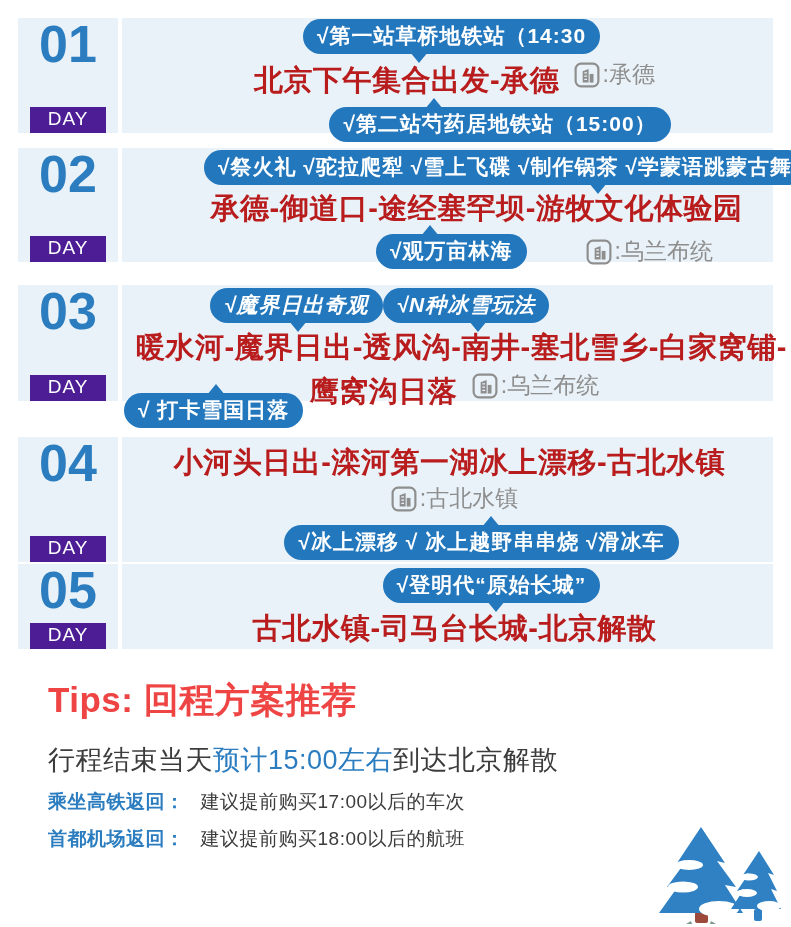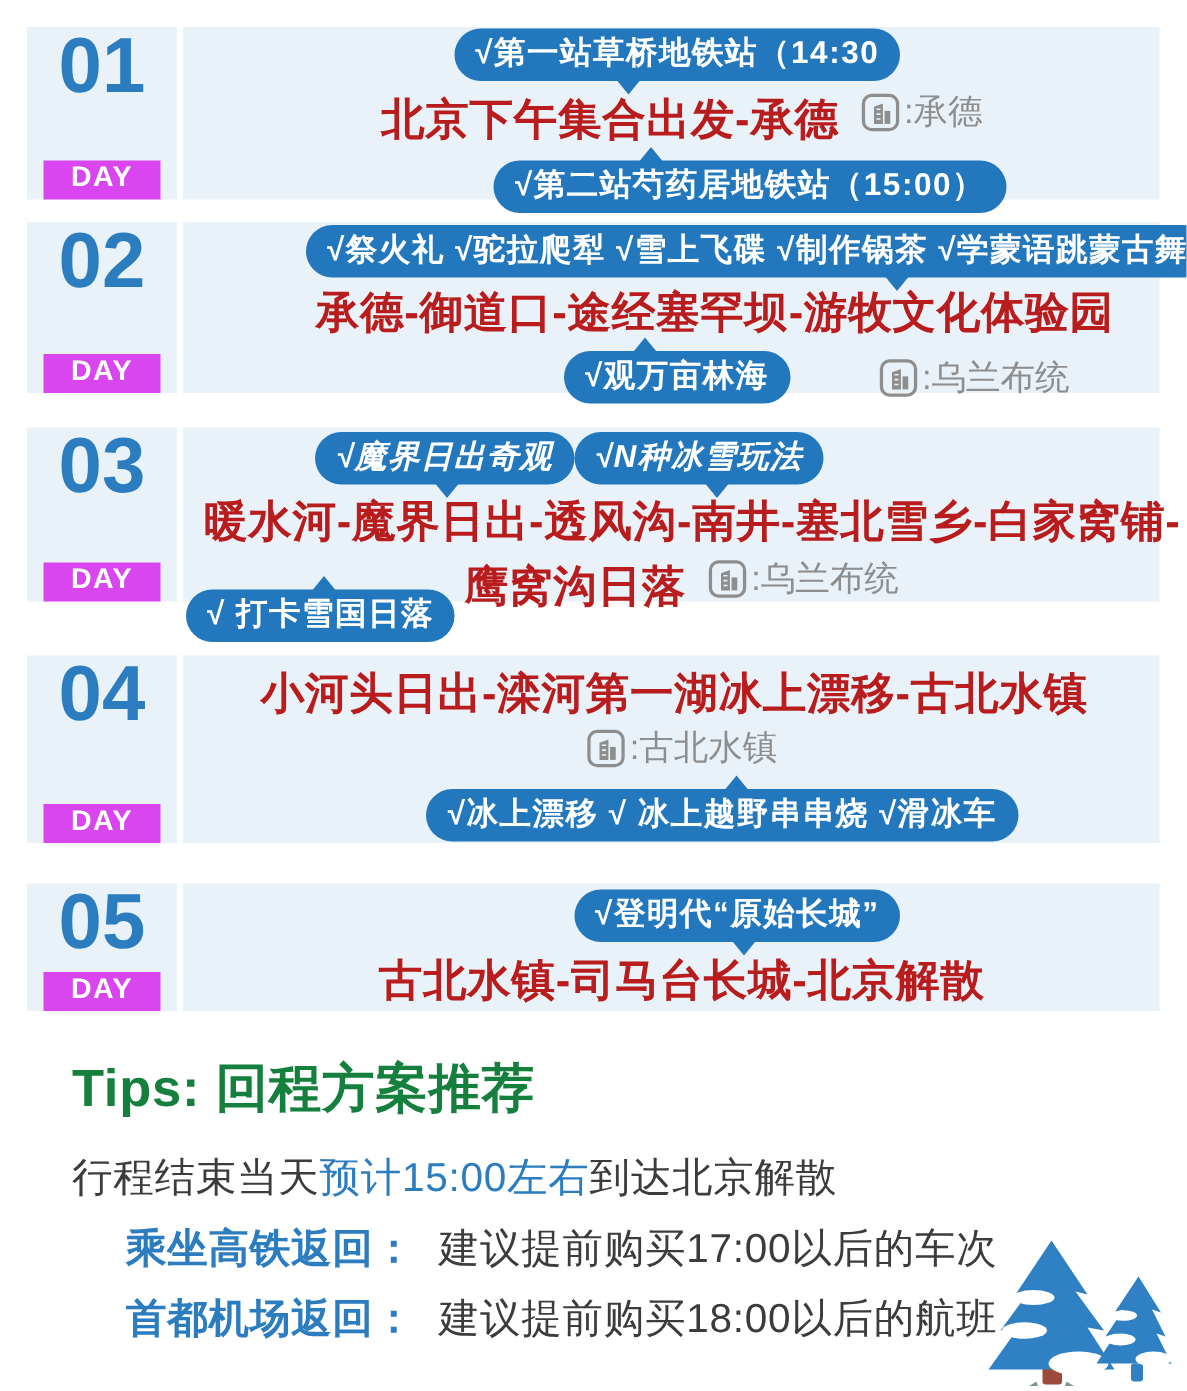--- a/index.html
+++ b/index.html
@@ -5,26 +5,26 @@
   html,body{margin:0;padding:0;}
   body{
     width:791px;height:927px;overflow:hidden;background:#ffffff;
     font-family:"Liberation Sans",sans-serif;position:relative;
   }
   .wrap{padding-top:18px;}
   .block{display:flex;background:#e9f2f8;margin:0 18px;position:relative;}
   .d1{height:115px;margin-bottom:15px;}
   .d2{height:114px;margin-bottom:23px;gap:44px;}
   .d3{height:116px;margin-bottom:36px;}
-  .d4{height:125px;margin-bottom:27px;}
+  .d4{height:125px;margin-bottom:2px;}
   .d5{height:85px;}
   .side{width:100px;flex:none;border-right:4px solid #ffffff;display:flex;
         flex-direction:column;align-items:center;justify-content:space-between;gap:2px;}
   .num{font-size:52px;font-weight:bold;color:#2b7dc0;line-height:1;}
-  .chip{background:#d946ef;color:#ffffff;font-weight:bold;font-size:19px;
+  .chip{background:#4c1d95;color:#ffffff;font-weight:normal;font-size:19px;
         padding:0 18px 2px;letter-spacing:1px;line-height:1.25;}
   .content{flex:1;position:relative;min-width:0;text-align:center;}
   .pill{position:relative;display:inline-block;background:#2277bd;color:#ffffff;
         font-weight:bold;font-size:21px;line-height:1;padding:6px 14px 8px;
         border-radius:18px;letter-spacing:1px;white-space:nowrap;}
   .tail{position:absolute;width:0;height:0;border-left:9px solid transparent;
         border-right:9px solid transparent;}
   .tail.down{bottom:-9px;border-top:11px solid #2277bd;}
   .tail.up{top:-9px;border-bottom:11px solid #2277bd;}
   .route{font-size:29px;color:#b91c1c;font-weight:600;white-space:nowrap;letter-spacing:.5px;}
@@ -44,23 +44,23 @@
   .d3 .row-main1{margin-top:5px;margin-left:14px;}
   .d3 .row-main2{margin-top:2px;margin-left:14px;}
   .d3 .pill-overhang{position:absolute;left:2px;bottom:-27px;}
   .d4 .row-top{margin-top:4px;margin-left:34px;display:flex;gap:106px;}
   .d4 .row-main{margin-top:6px;margin-left:4px;}
   .d4 .row-bottom{margin-top:7px;margin-left:68px;}
   .d5 .row-top{margin-top:4px;margin-left:88px;}
   .d5 .row-main{margin-top:6px;margin-left:14px;}
   
   .tips{padding:28px 0 0 48px;}
-  .tips-title{font-size:35px;font-weight:bold;color:#15803d;letter-spacing:.5px;}
+  .tips-title{font-size:35px;font-weight:bold;color:#ef4444;letter-spacing:.5px;}
   .tips-line{font-size:27px;color:#3c3c3c;margin-top:18px;letter-spacing:.5px;}
-  .tips-opt{font-size:27px;color:#3c3c3c;margin-top:11px;letter-spacing:.5px;margin-left:36px;}
+  .tips-opt{font-size:19px;color:#3c3c3c;margin-top:11px;letter-spacing:.5px;}
   .blue{color:#2b7dc0;}
   .opt-label{color:#2b7dc0;font-weight:bold;margin-right:16px;}
   .trees{position:absolute;right:10px;bottom:2px;}
 </style>
 </head>
 <body>
 
 <div class="wrap">
 
   <div class="block d1">

